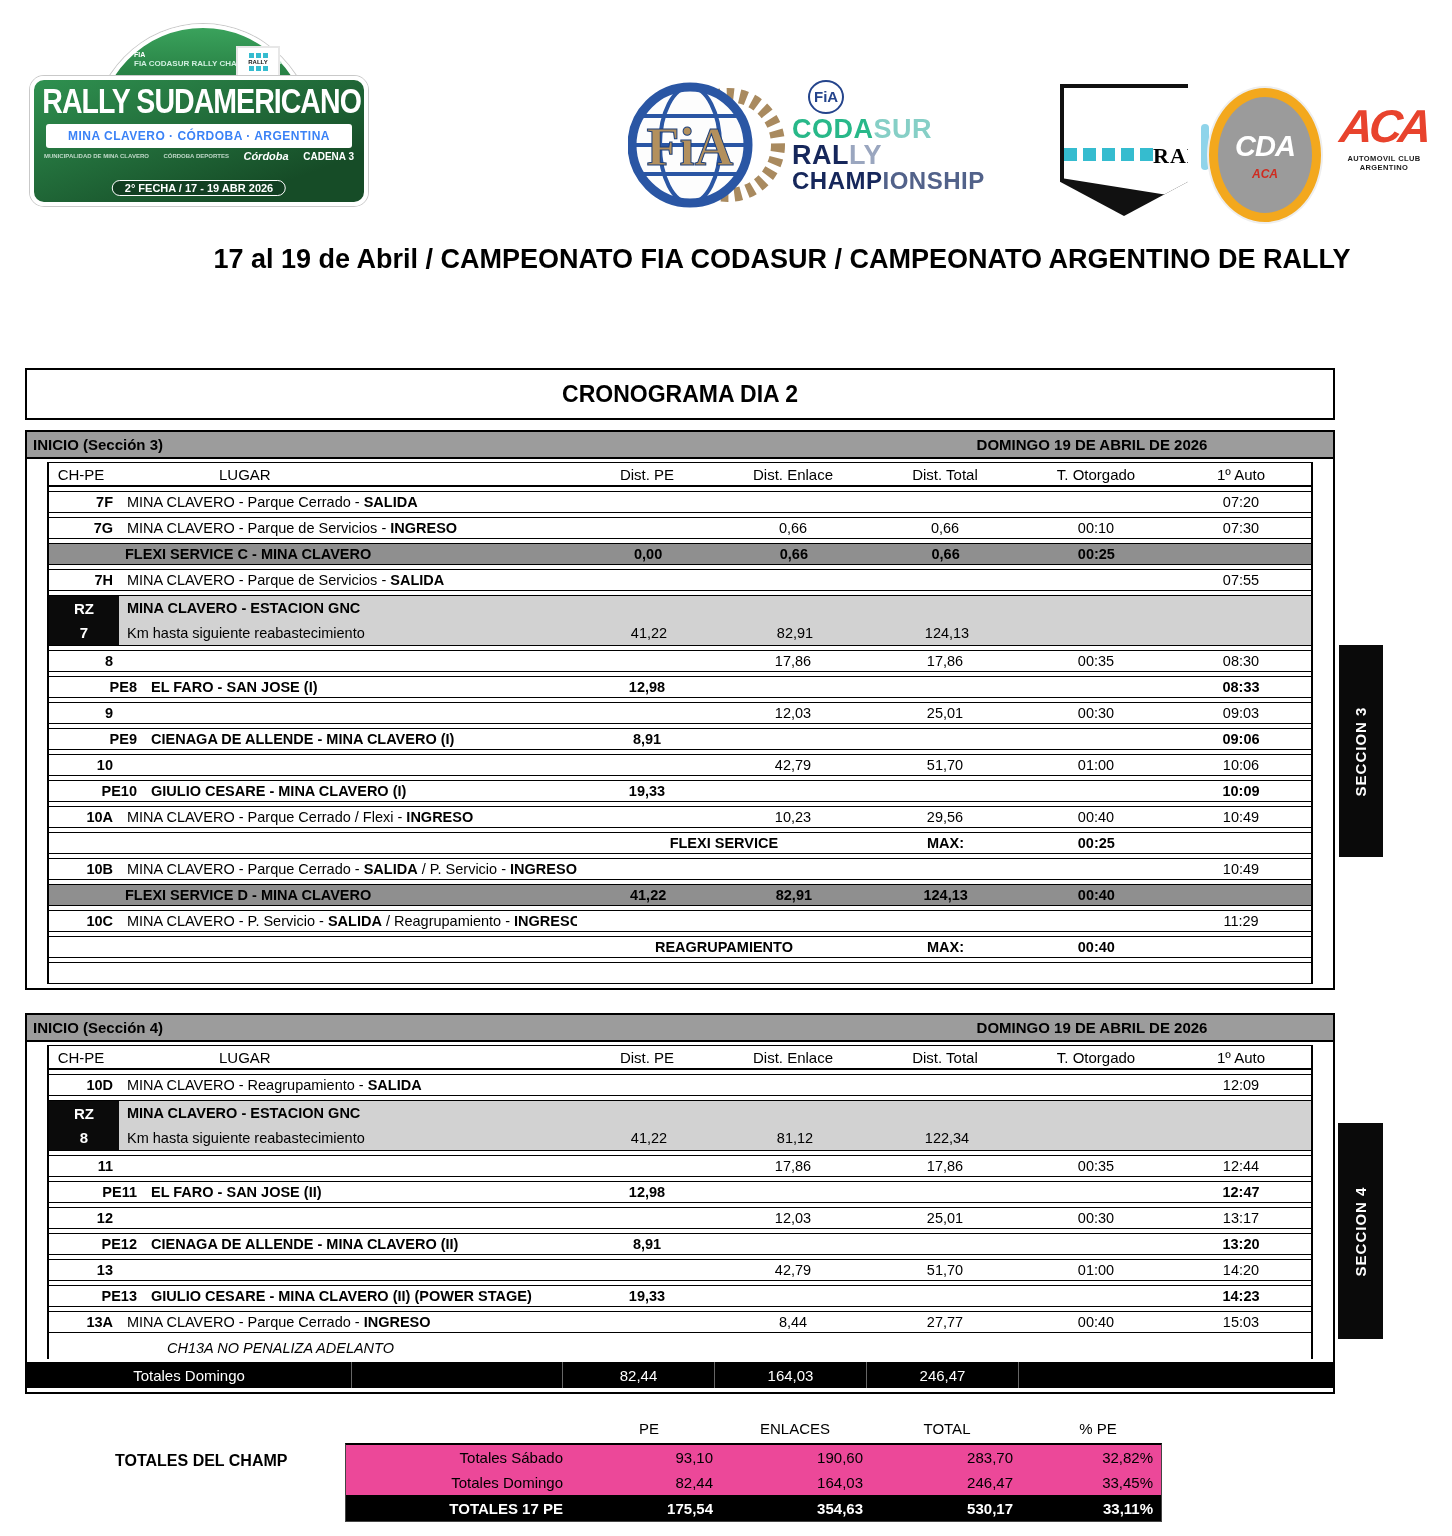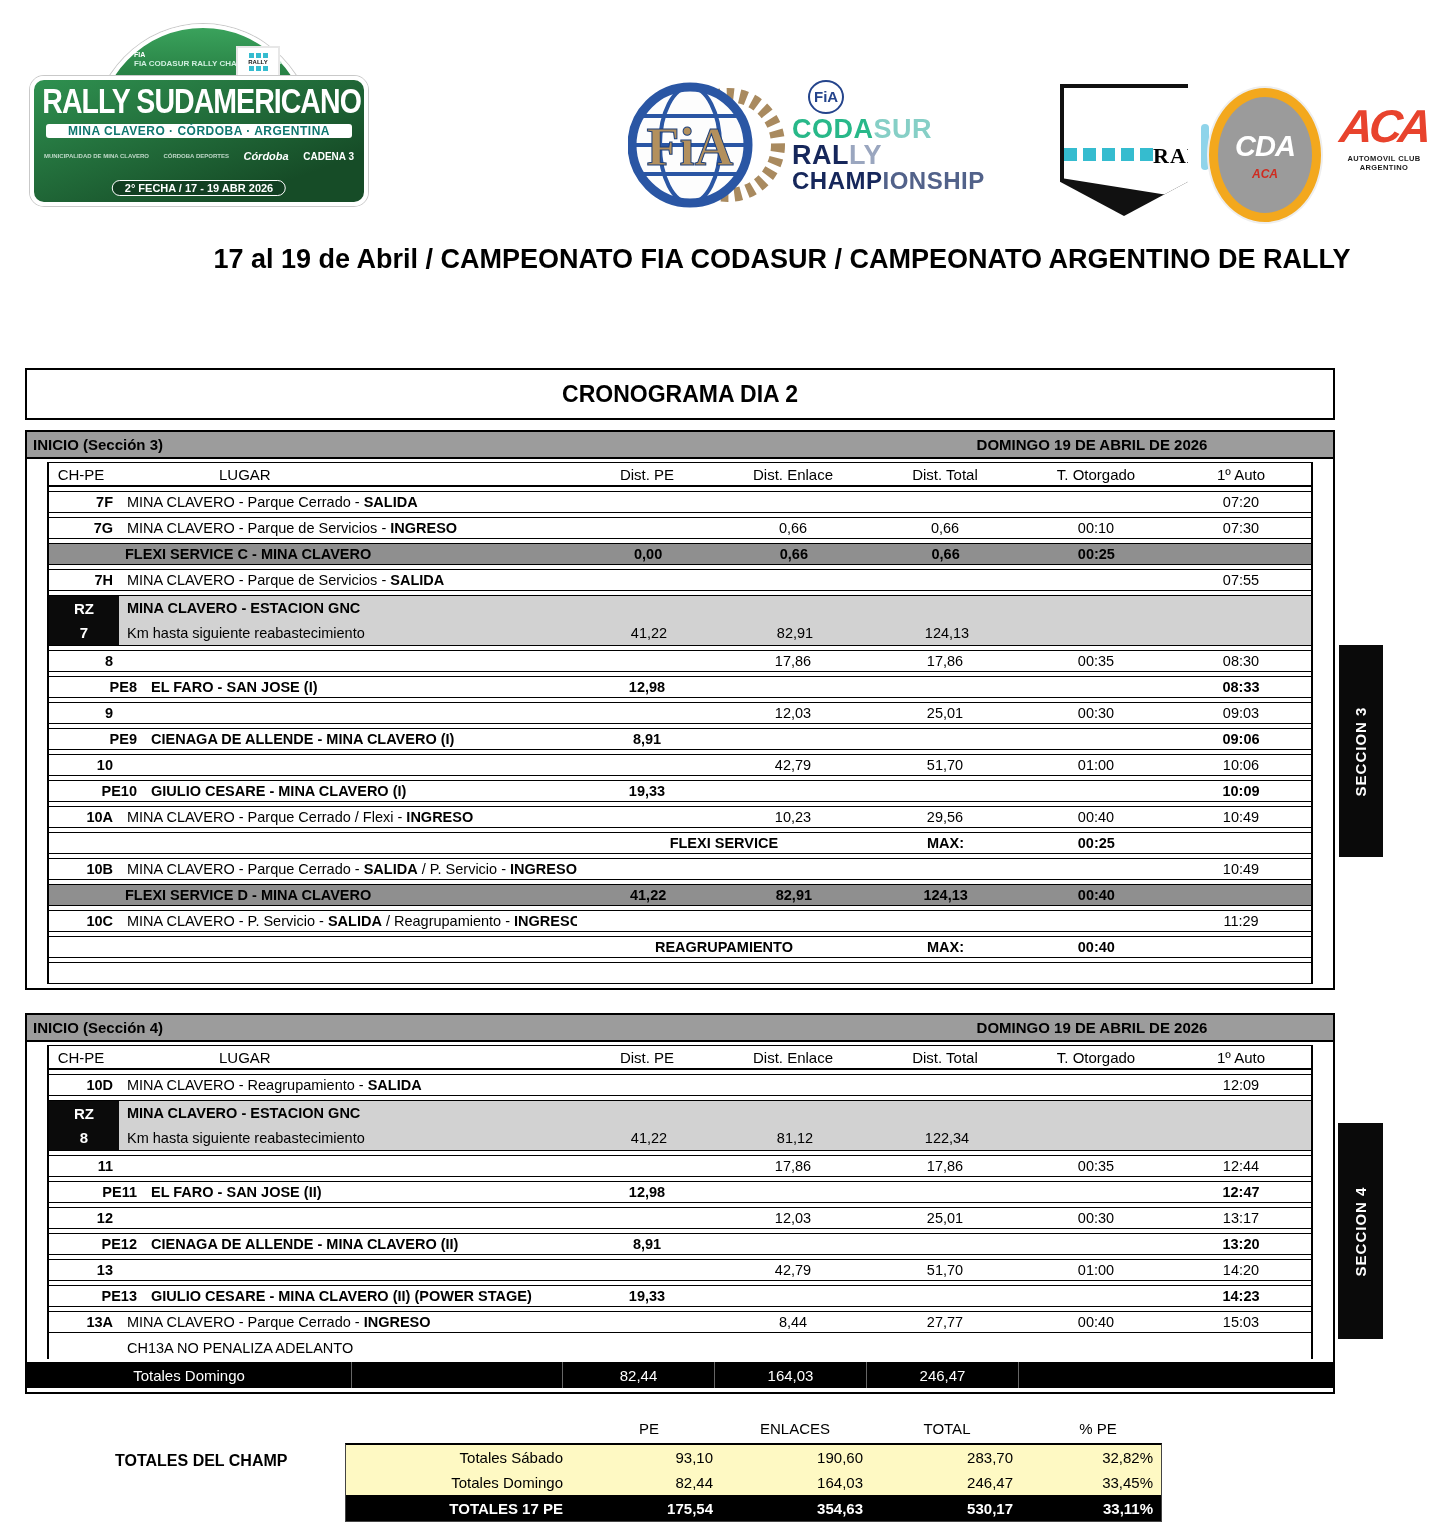--- a/index.html
+++ b/index.html
@@ -15,22 +15,22 @@
     border:4px solid #fff;border-radius:14px;box-shadow:0 0 0 1px #c9c9c9;}
   .arch-text{position:absolute;left:38px;top:22px;color:#cfeede;font-size:8px;font-weight:bold;line-height:9px;text-align:left;}
   .arch-text .fia-s{color:#fff;font-size:7px;}
   .mini-shield{position:absolute;right:30px;top:18px;width:44px;height:42px;background:#fff;border:2px solid #e7e7e7;
     clip-path:polygon(0 0,100% 0,100% 72%,50% 100%,0 72%);display:flex;flex-direction:column;align-items:center;padding-top:4px;box-sizing:border-box;}
   .mini-shield .sq-row{display:flex;gap:2px;margin:1px 0;}
   .mini-shield .sq{width:5px;height:5px;background:#35bccf;display:inline-block;}
   .mini-shield .t{font-size:6px;font-weight:bold;color:#111;letter-spacing:0;}
   .plate-name{position:absolute;left:0;right:0;top:4px;text-align:center;color:#fff;font-weight:900;font-size:30px;
     letter-spacing:-1px;transform:scale(0.95,1.18);white-space:nowrap;}
-  .plate-band{position:absolute;left:12px;right:12px;top:44px;height:14px;background:#fff;border-radius:3px;
-    display:flex;align-items:center;justify-content:center;font-weight:bold;font-size:12px;color:#0f766e;letter-spacing:0.5px;}
+  .plate-band{position:absolute;left:12px;right:12px;top:44px;height:24px;background:#fff;border-radius:3px;
+    display:flex;align-items:center;justify-content:center;font-weight:bold;font-size:12px;color:#3b82f6;letter-spacing:0.5px;}
   .plate-sponsors{position:absolute;left:10px;right:10px;top:70px;display:flex;align-items:center;justify-content:space-between;}
   .sp-item{color:#d8ead f;color:#d8eadf;font-size:6px;font-weight:bold;opacity:.85;line-height:6px;text-align:center;}
   .sp-cordoba{font-size:11px;font-weight:900;color:#fff;font-style:italic;}
   .sp-cadena{font-size:10px;font-weight:900;color:#fff;}
   .plate-pill{position:absolute;left:50%;bottom:6px;transform:translateX(-50%);border:1px solid #fff;border-radius:8px;
     padding:1px 12px;color:#fff;font-size:11px;font-weight:bold;background:#123f22;white-space:nowrap;}
 
   
   .logo{position:absolute;}
   .codasur-block{left:792px;top:80px;width:268px;line-height:26px;}
@@ -88,38 +88,38 @@
   .trow.rz{height:49px;padding:0;align-items:stretch;background:#d2d2d2;}
   .rz .codebox{width:70px;background:#0b0b0b;color:#fff;font-weight:bold;display:flex;flex-direction:column;
     align-items:center;justify-content:space-around;font-size:15px;}
   .rz .rzbody{flex:1;display:flex;flex-direction:column;justify-content:space-around;}
   .rz .l1{font-weight:bold;padding-left:8px;font-size:14.5px;}
   .rz .l2{display:flex;font-size:14.5px;align-items:center;}
   .rz .l2 .lg2{width:460px;padding-left:8px;box-sizing:border-box;}
   .maxrow .spacer{width:530px;}
   .maxrow .mlabel{width:292px;text-align:center;font-weight:bold;}
   .trow.note{border-color:transparent;background:transparent;}
-  .note .nlabel{padding-left:78px;}
+  .note .nlabel{padding-left:118px;font-style:italic;}
   .blackbar{position:absolute;left:0;right:0;bottom:4px;height:26px;background:#000;color:#fff;
     display:flex;align-items:center;font-size:15px;}
   .blackbar .cell{box-sizing:border-box;border-right:1px solid #666;height:100%;display:flex;align-items:center;justify-content:center;}
   .blackbar .lb{width:325px;} .blackbar .gap{width:211px;} .blackbar .v{width:152px;}
   .side-tab{position:absolute;background:#0a0a0a;color:#fff;display:flex;align-items:center;justify-content:center;}
   .side-tab span{transform:rotate(-90deg);white-space:nowrap;font-weight:bold;font-size:15px;letter-spacing:1px;}
   .tab3{left:1339px;top:645px;width:44px;height:212px;}
   .tab4{left:1338px;top:1123px;width:45px;height:216px;}
 
   
   .tot-headers{position:absolute;left:45px;top:1420px;width:1268px;display:flex;font-size:15px;}
   .tot-headers .spacer{width:534px;}
   .tot-headers .h{text-align:center;}
   .tot-headers .h1{width:140px;} .tot-headers .h2{width:152px;} .tot-headers .h3{width:152px;} .tot-headers .h4{width:150px;}
   .tot-label{position:absolute;left:115px;top:1452px;width:230px;font-size:16px;font-weight:bold;}
   .tot-table{position:absolute;left:345px;top:1443px;width:815px;border:1px solid #444;border-top:2px solid #000;}
-  .tot-row{display:flex;align-items:center;height:25px;font-size:15px;background:#fef9c3;}
+  .tot-row{display:flex;align-items:center;height:25px;font-size:15px;background:#ec4899;}
   .tot-row.black{background:#000;color:#fff;font-weight:bold;height:26px;}
   .tot-row .tl{width:225px;text-align:right;padding-right:8px;box-sizing:border-box;}
   .tot-row .tv{width:150px;text-align:right;padding-right:8px;box-sizing:border-box;}
   .tot-row .tp{width:140px;text-align:right;padding-right:8px;box-sizing:border-box;}
 </style>
 </head>
 <body>
 
 <div class="plate">
   <div class="plate-arch">

